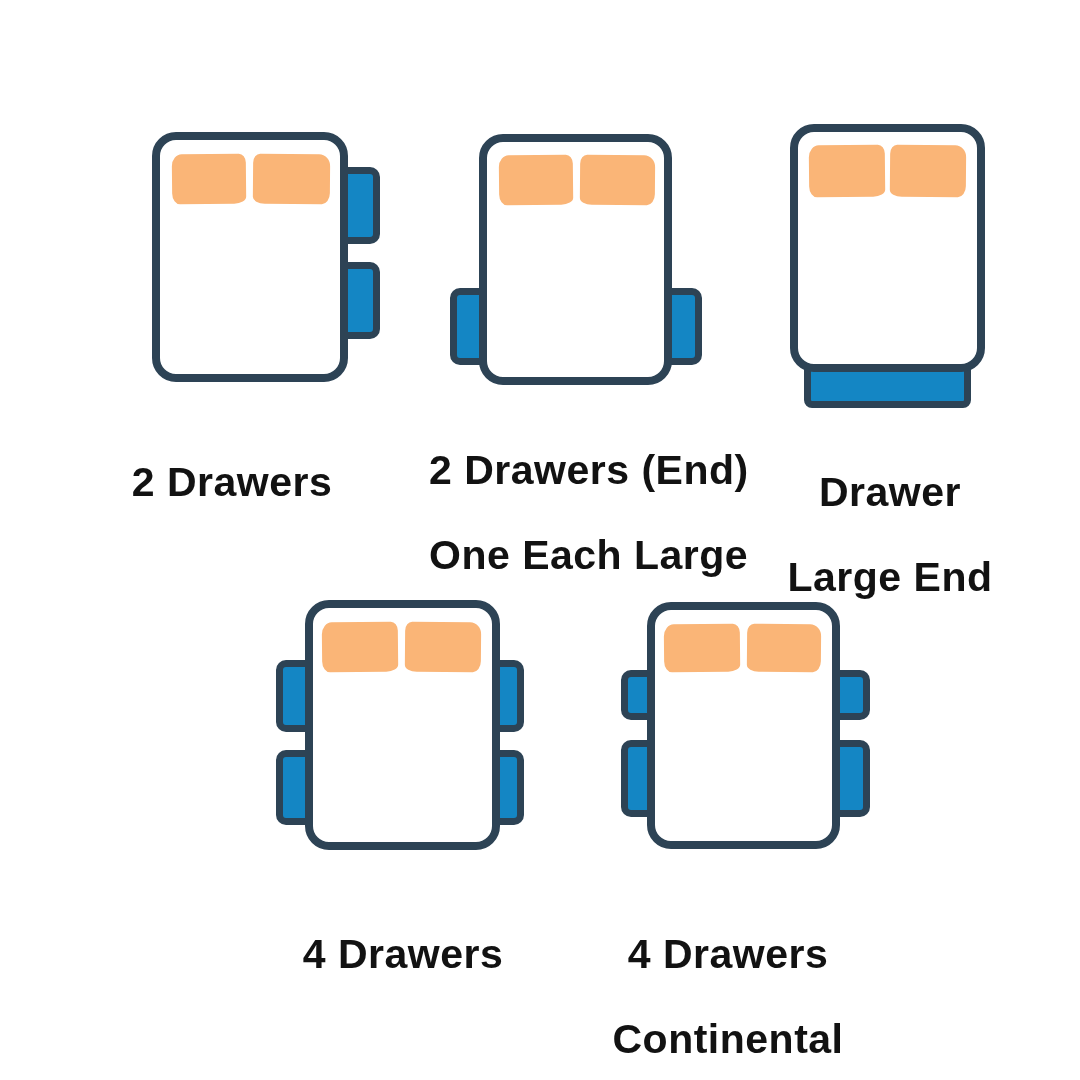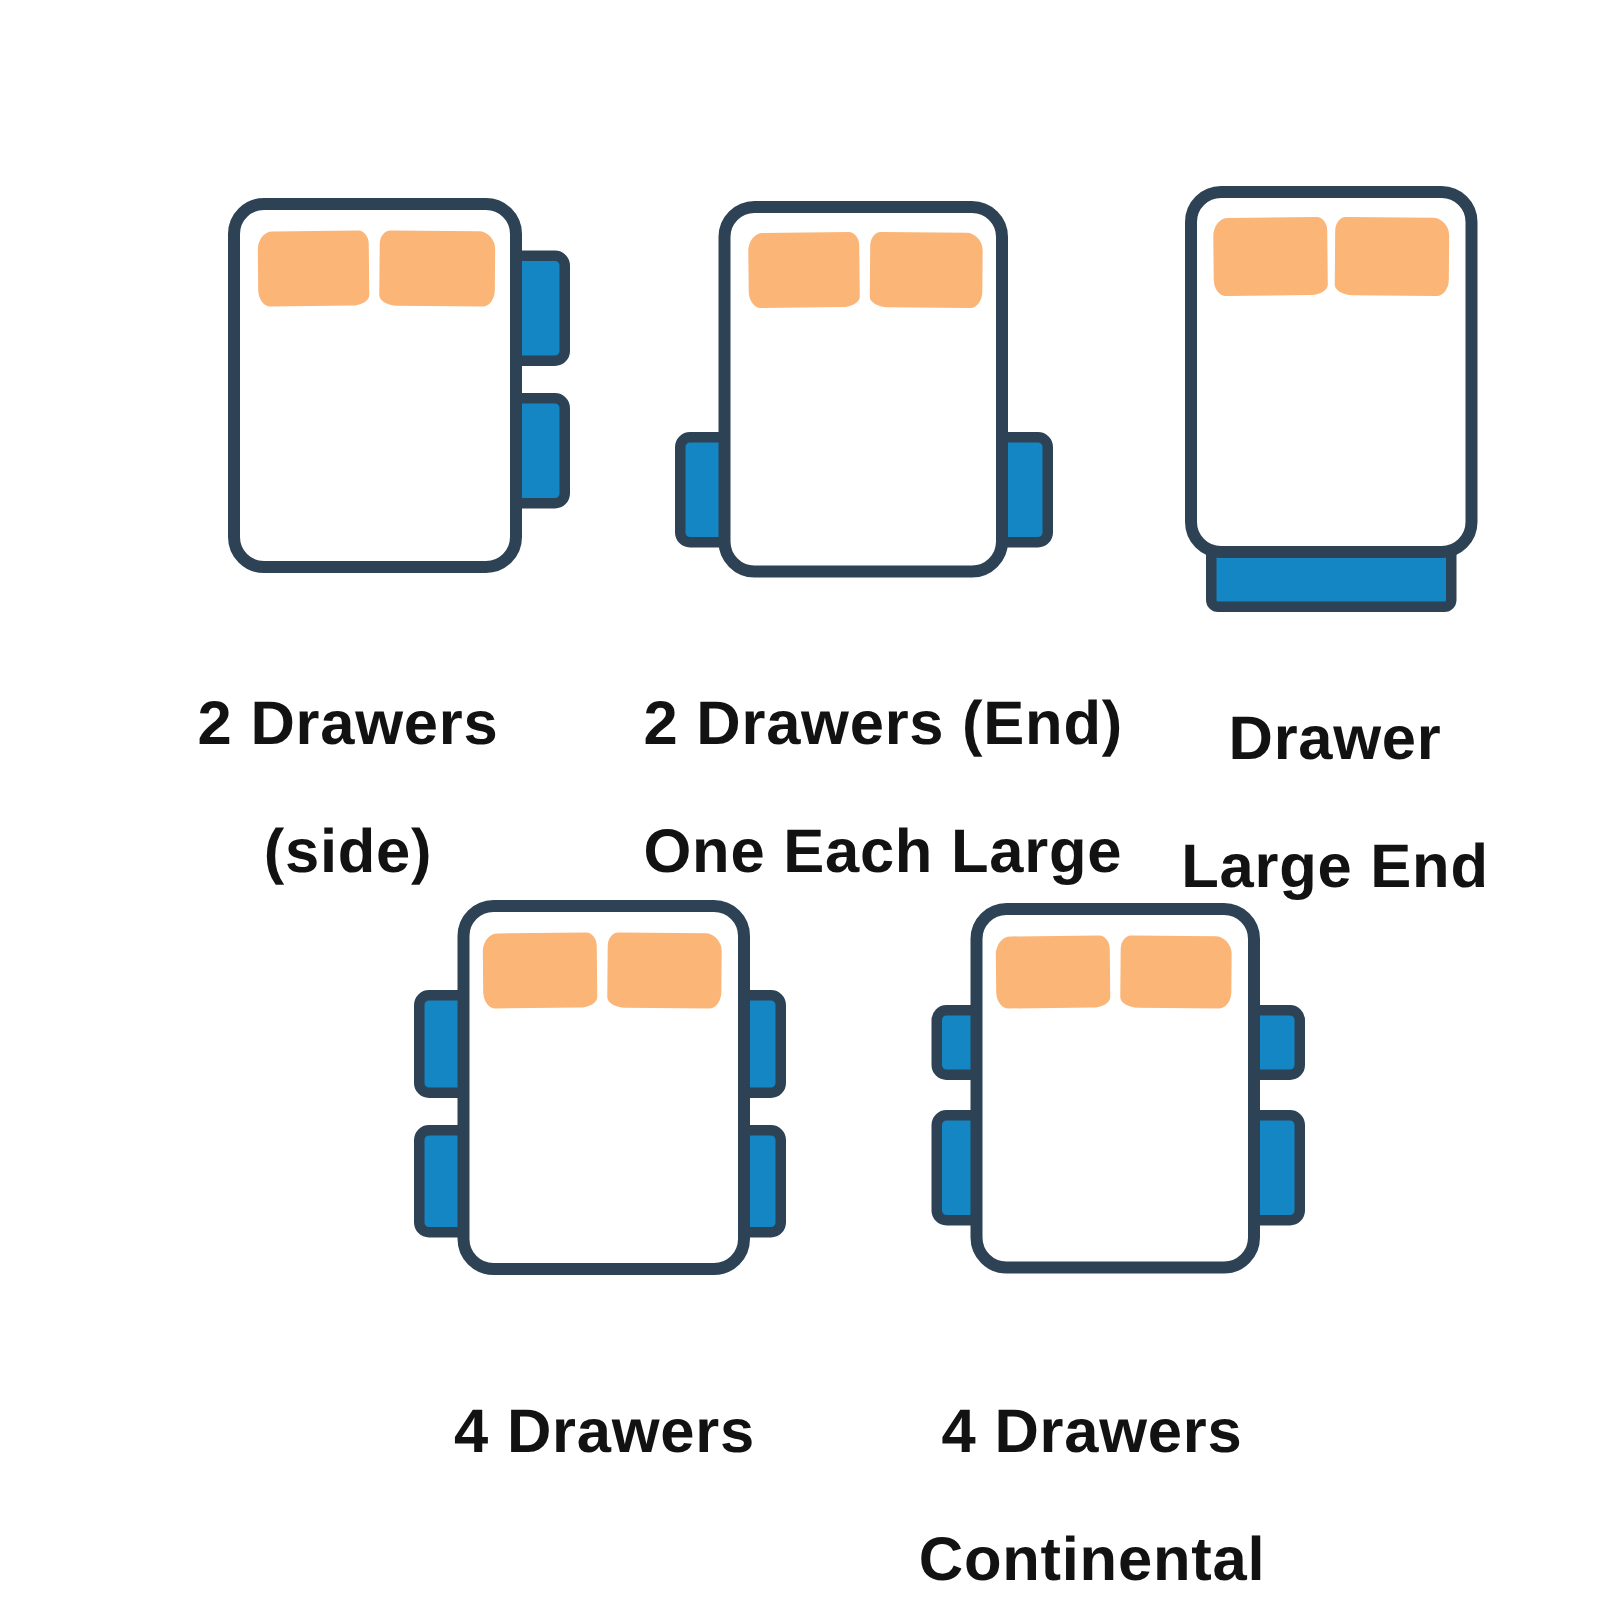--- a/index.html
+++ b/index.html
@@ -57,31 +57,30 @@
 
   <div class="figure">
     <div class="drawer" style="left:302px; top:135px; width:44px; height:77px;"></div>
     <div class="drawer" style="left:302px; top:230px; width:44px; height:77px;"></div>
     <div class="bed" style="left:120px; top:100px; width:196px; height:250px;"></div>
     <div class="pillow" style="left:140px; top:122px; width:74px; height:50px;"></div>
     <div class="pillow alt" style="left:221px; top:122px; width:77px; height:50px;"></div>
   </div>
   <div class="caption" style="left:20px; top:392px;">
     <div>2 Drawers</div>
-    <div>(side)</div>
   </div>
 
   <div class="figure">
     <div class="drawer" style="left:418px; top:256px; width:44px; height:77px;"></div>
     <div class="drawer" style="left:624px; top:256px; width:44px; height:77px;"></div>
     <div class="bed" style="left:447px; top:102px; width:193px; height:251px;"></div>
     <div class="pillow" style="left:467px; top:123px; width:74px; height:50px;"></div>
     <div class="pillow alt" style="left:548px; top:123px; width:75px; height:50px;"></div>
   </div>
-  <div class="caption" style="left:365px; top:392px;text-align:center;">
+  <div class="caption" style="left:365px; top:380px;text-align:center;">
     <div>2 Drawers (End)</div>
     <div>One Each Large</div>
   </div>
 
   <div class="figure">
     <div class="drawer" style="left:772px; top:322px; width:167px; height:54px; border-radius:8px;"></div>
     <div class="bed" style="left:758px; top:92px; width:195px; height:248px;"></div>
     <div class="pillow" style="left:777px; top:113px; width:76px; height:52px;"></div>
     <div class="pillow alt" style="left:858px; top:113px; width:76px; height:52px;"></div>
   </div>

